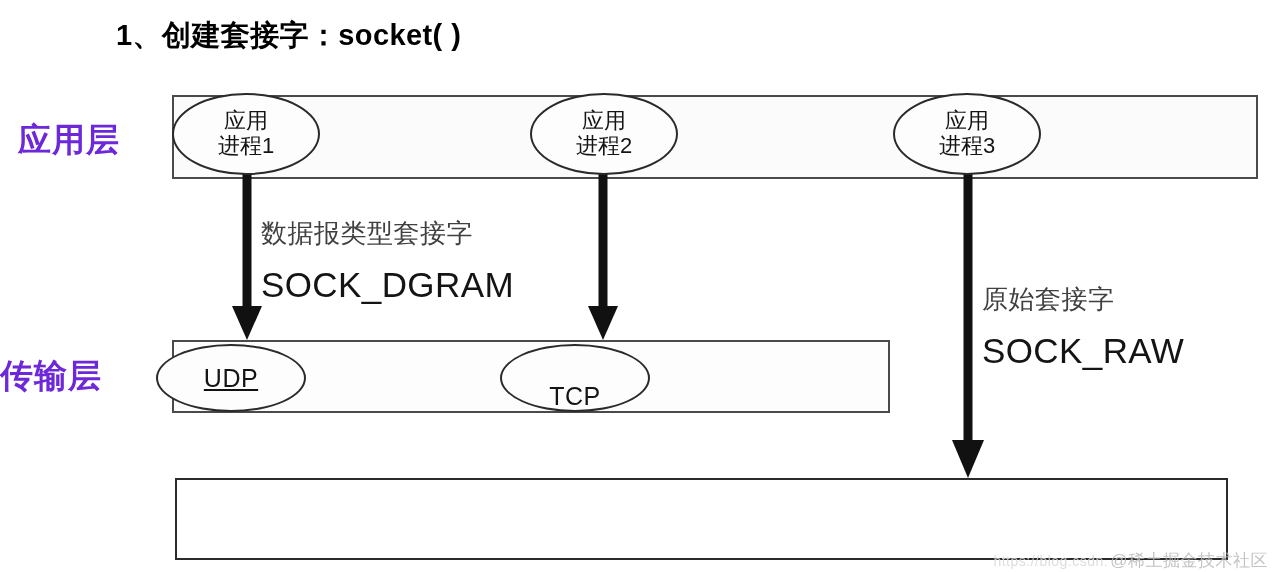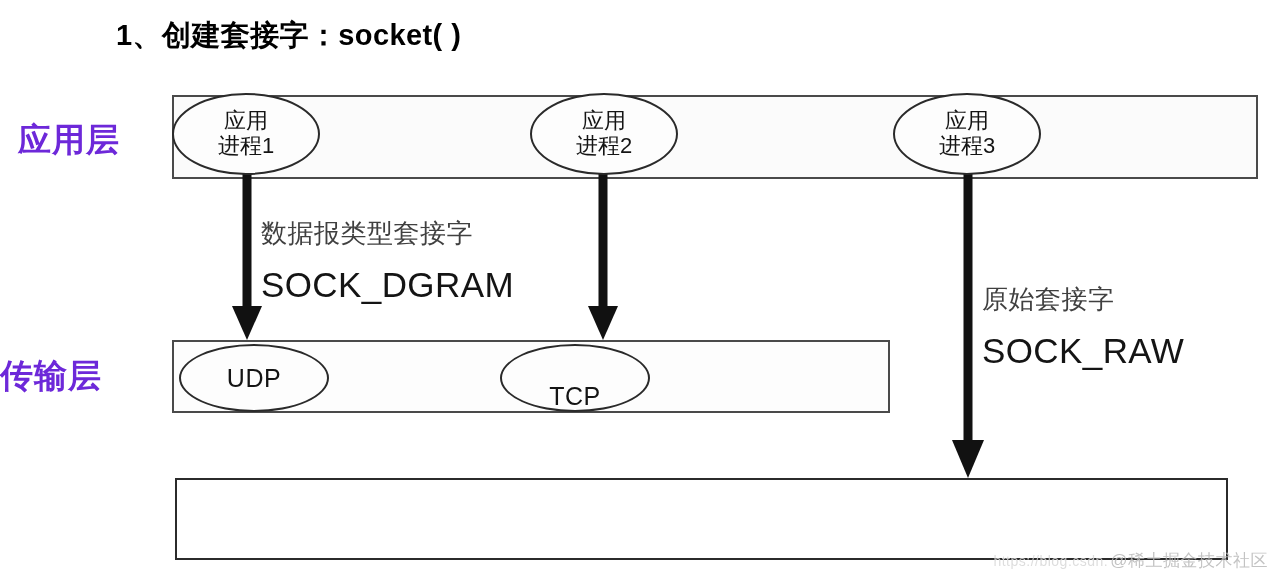--- a/index.html
+++ b/index.html
@@ -96,21 +96,21 @@
   }
   .node.proc1 { left: 172px;  top: 93px; }
   .node.proc2 { left: 530px;  top: 93px; }
   .node.proc3 { left: 893px;  top: 93px; }
 
   .node.proto {
     width: 150px;
     height: 68px;
   }
   .node.proto .node-line { font-size: 25px; letter-spacing: 0.5px; }
-  .node.udp { left: 179px; top: 344px; }
+  .node.udp { left: 156px; top: 344px; text-decoration: underline; }
   .node.tcp { left: 500px; top: 344px; justify-content: flex-end; }
 
   
   .arrow {
     position: absolute;
     z-index: 3;
   }
 
   
   .annotation {

